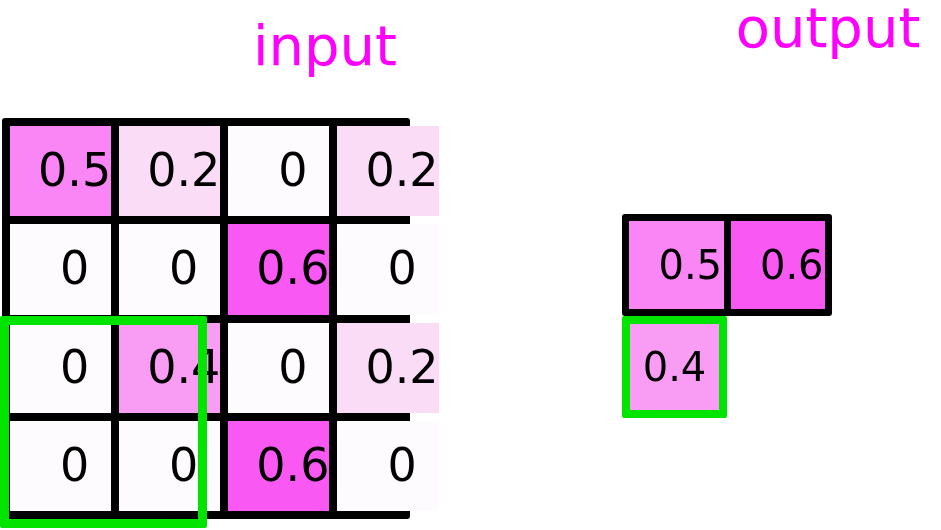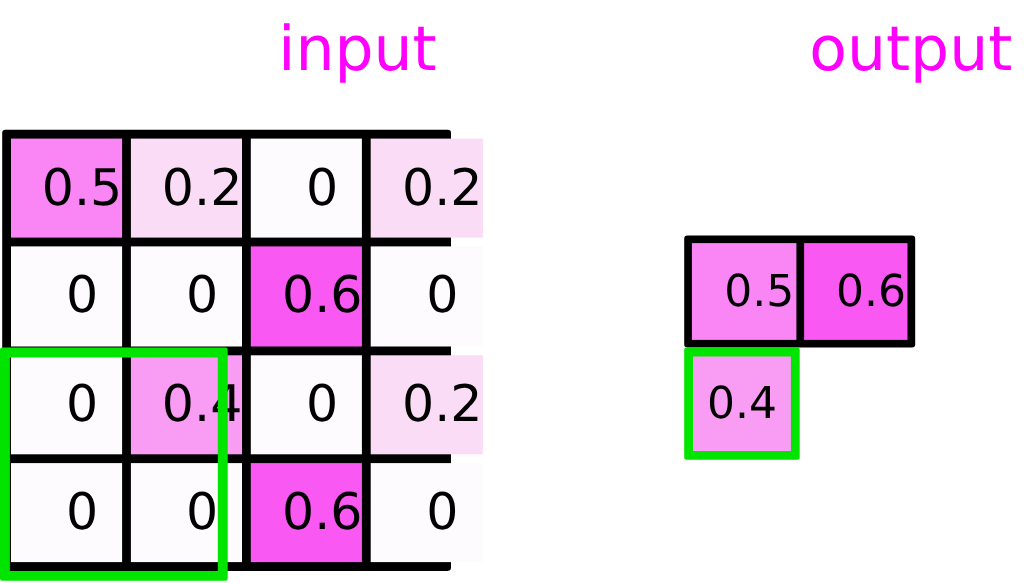--- a/index.html
+++ b/index.html
@@ -31,21 +31,21 @@
     font-family: "DejaVu Sans", sans-serif;
     font-size: 56px;
     font-weight: 400;
     line-height: 56px;
     letter-spacing: 0px;
     white-space: nowrap;
     text-align: center;
     transform: translateX(-50%);
   }
   #title-input  { left: 325px; top: 18px; }
-  #title-output { left: 828px; top: 18px; }
+  #title-output { left: 828px; top: 0; }
 
   
   .grid {
     position: absolute;
     display: grid;
     box-sizing: border-box;
   }
 
   .cell {
     position: relative;

